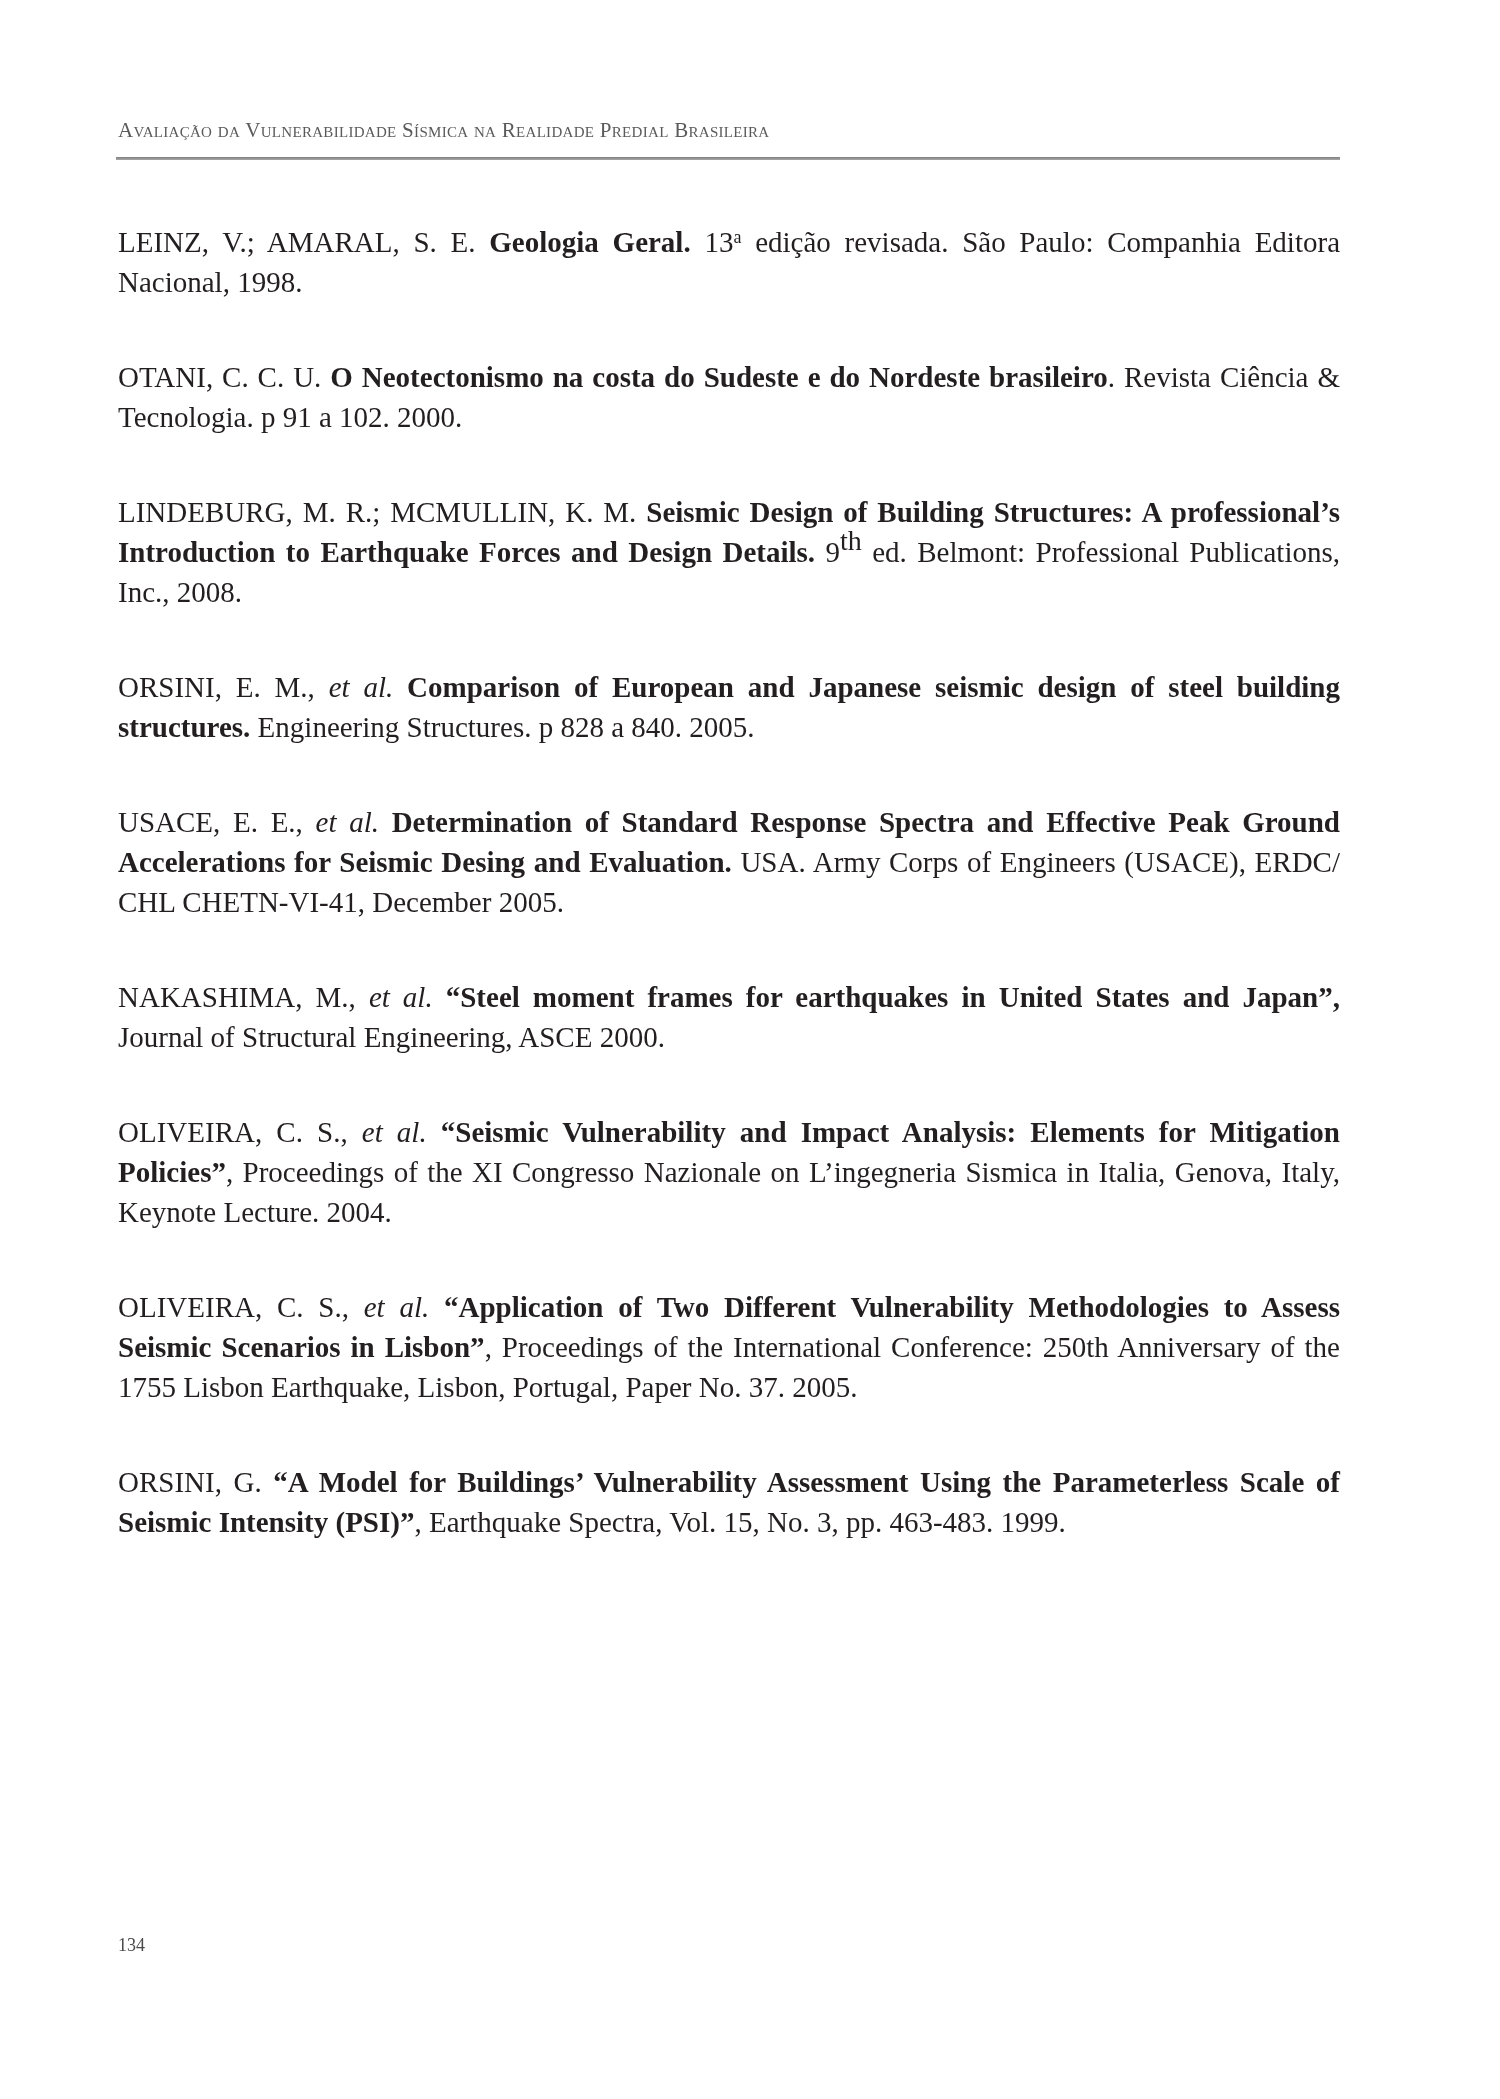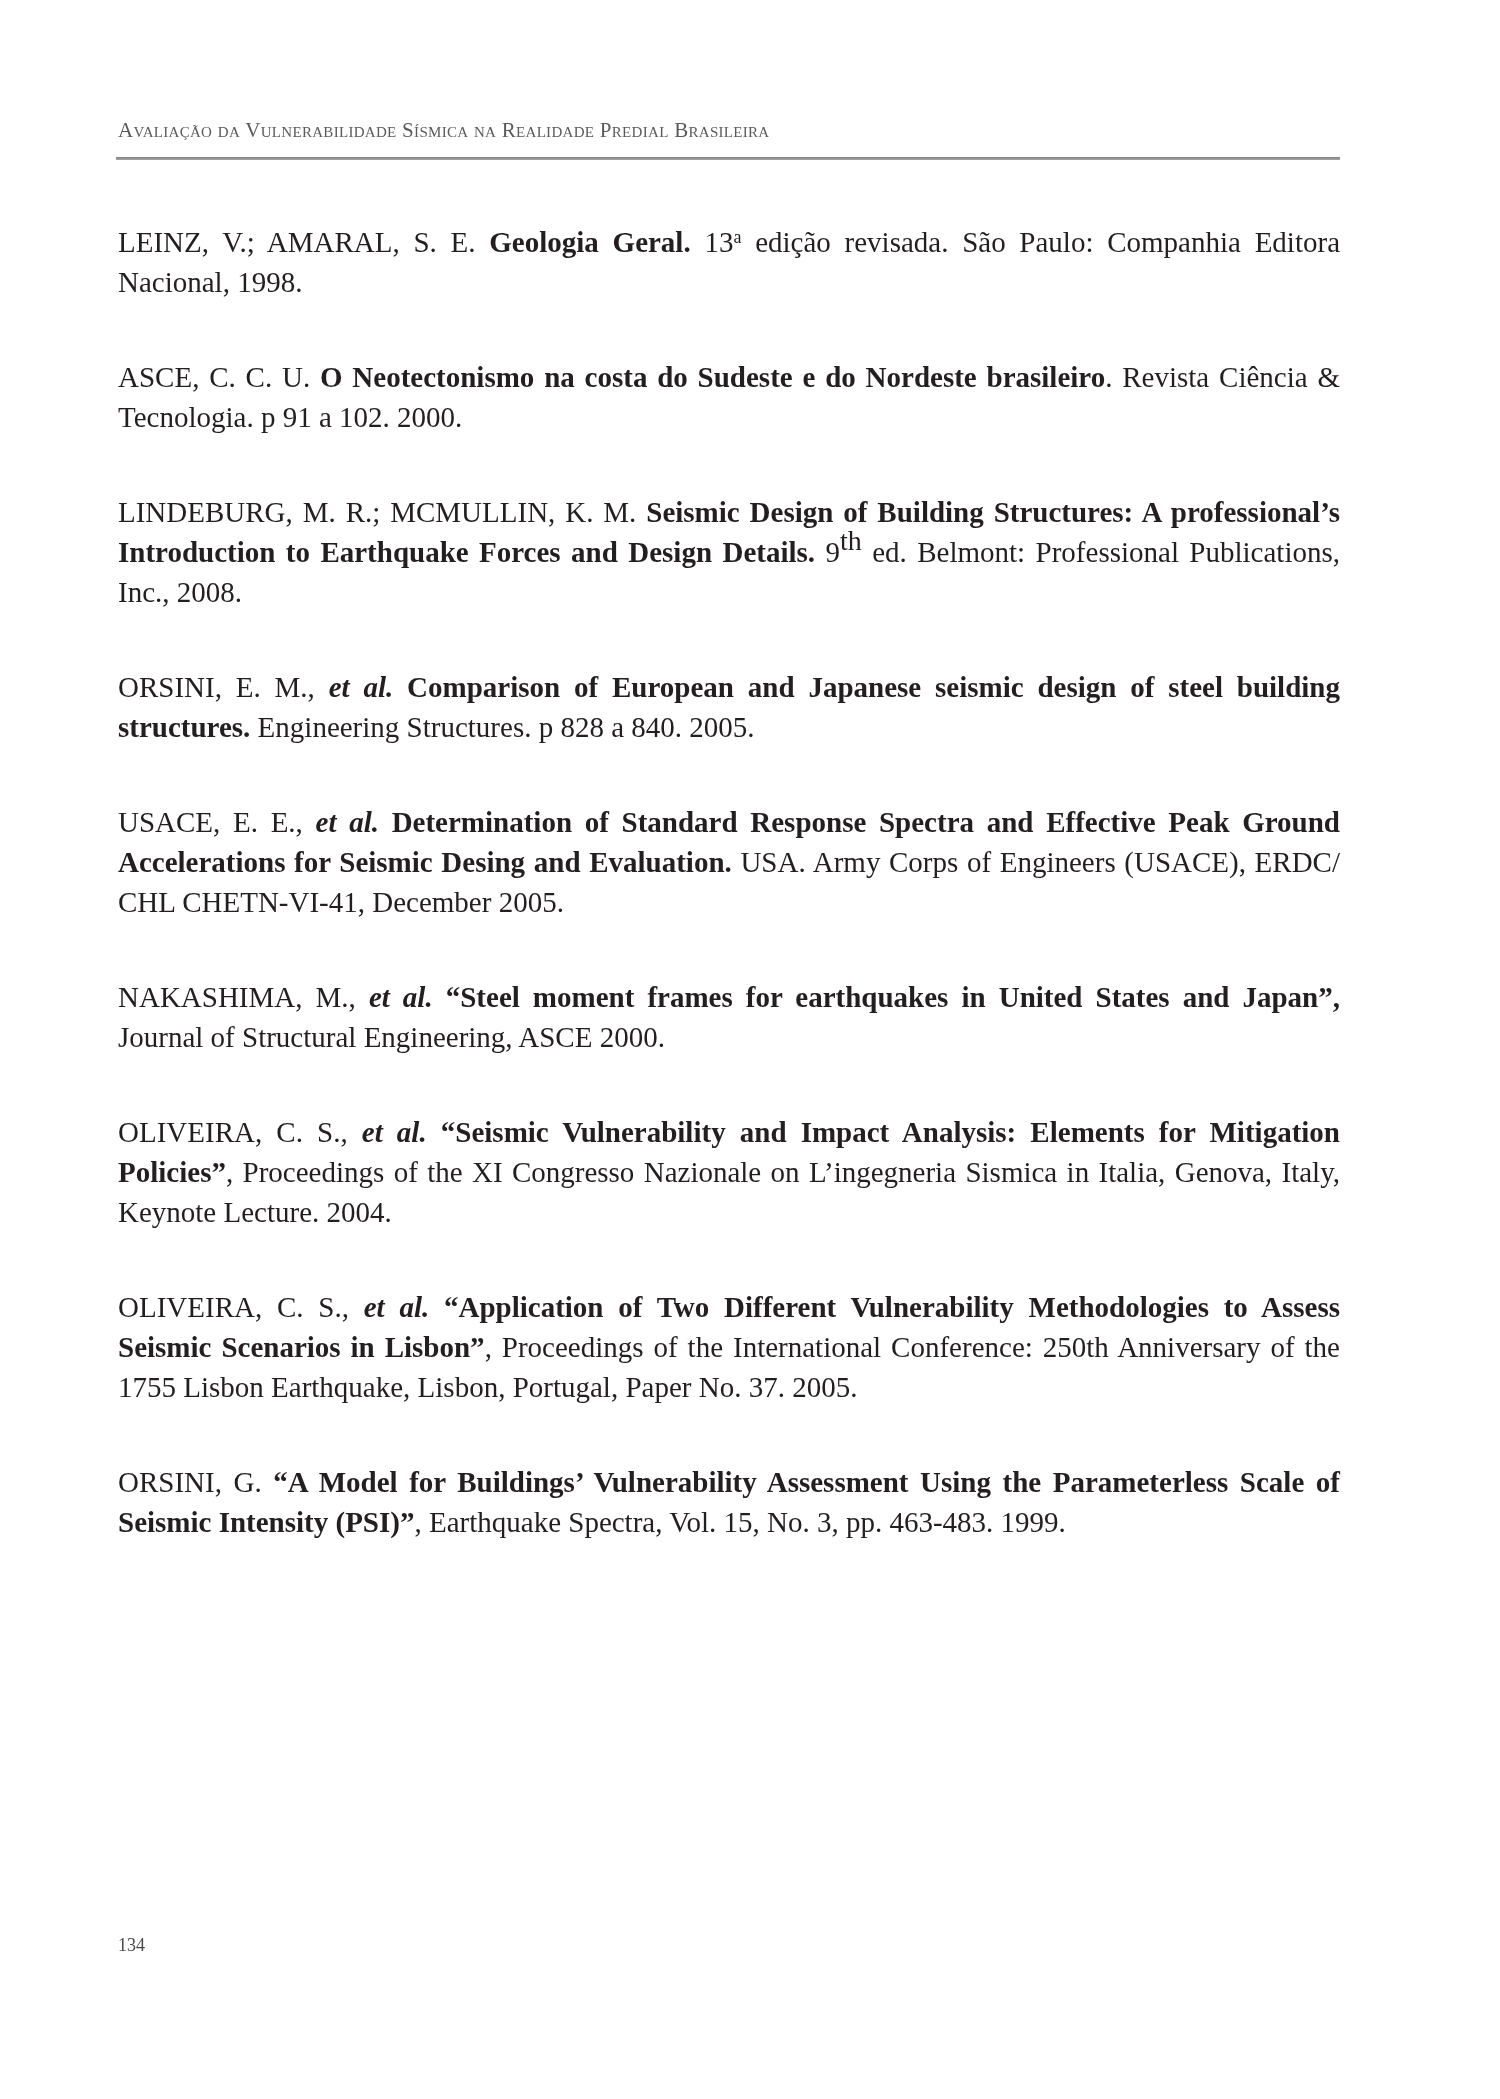--- a/index.html
+++ b/index.html
@@ -40,21 +40,21 @@
       top: 210px;
       width: 1222px;
     }
     .ref {
       font-size: 29px;
       line-height: 40px;
       text-align: justify;
       margin: 12px 0 55px 0;
     }
     .ref .t { font-weight: bold; }
-    .ref .i { font-style: italic; font-weight: bold; }
+    .ref .i { font-style: italic; }
     .ref sup.ord {
       font-size: 18px;
       vertical-align: 9px;
       line-height: 0;
     }
     .ref sup.th {
       font-size: 28px;
       vertical-align: 12px;
       line-height: 0;
     }
@@ -68,21 +68,21 @@
   </style>
 </head>
 <body>
 
 <div class="running-header">Avaliação da Vulnerabilidade Sísmica na Realidade Predial Brasileira</div>
 <div class="header-rule"></div>
 
 <div class="refs">
   <p class="ref"><span>LEINZ, V.; AMARAL, S. E. </span><span class="t">Geologia Geral.</span><span> 13</span><sup class="ord">a</sup><span> edição revisada. São Paulo: Companhia Editora Nacional, 1998.</span></p>
 
-  <p class="ref"><span>ASCE, C. C. U. </span><span class="t">O Neotectonismo na costa do Sudeste e do Nordeste brasileiro</span><span>. Revista Ciência &amp; Tecnologia. p 91 a 102. 2000.</span></p>
+  <p class="ref"><span>OTANI, C. C. U. </span><span class="t">O Neotectonismo na costa do Sudeste e do Nordeste brasileiro</span><span>. Revista Ciência &amp; Tecnologia. p 91 a 102. 2000.</span></p>
 
   <p class="ref"><span>LINDEBURG, M. R.; MCMULLIN, K. M. </span><span class="t">Seismic Design of Building Structures: A professional’s Introduction to Earthquake Forces and Design Details.</span><span> 9</span><sup class="th">th</sup><span> ed. Belmont: Professional Publications, Inc., 2008.</span></p>
 
   <p class="ref"><span>ORSINI, E. M., </span><span class="i">et al.</span><span class="t"> Comparison of European and Japanese seismic design of steel building structures.</span><span> Engineering Structures. p 828 a 840. 2005.</span></p>
 
   <p class="ref"><span>USACE, E. E., </span><span class="i">et al.</span><span class="t"> Determination of Standard Response Spectra and Effective Peak Ground Accelerations for Seismic Desing and Evaluation.</span><span> USA. Army Corps of Engineers (USACE), ERDC/ CHL CHETN-VI-41, December 2005.</span></p>
 
 
   <p class="ref"><span>NAKASHIMA, M., </span><span class="i">et al.</span><span class="t"> “Steel moment frames for earthquakes in United States and Japan”,</span><span> Journal of Structural Engineering, ASCE 2000.</span></p>
 

